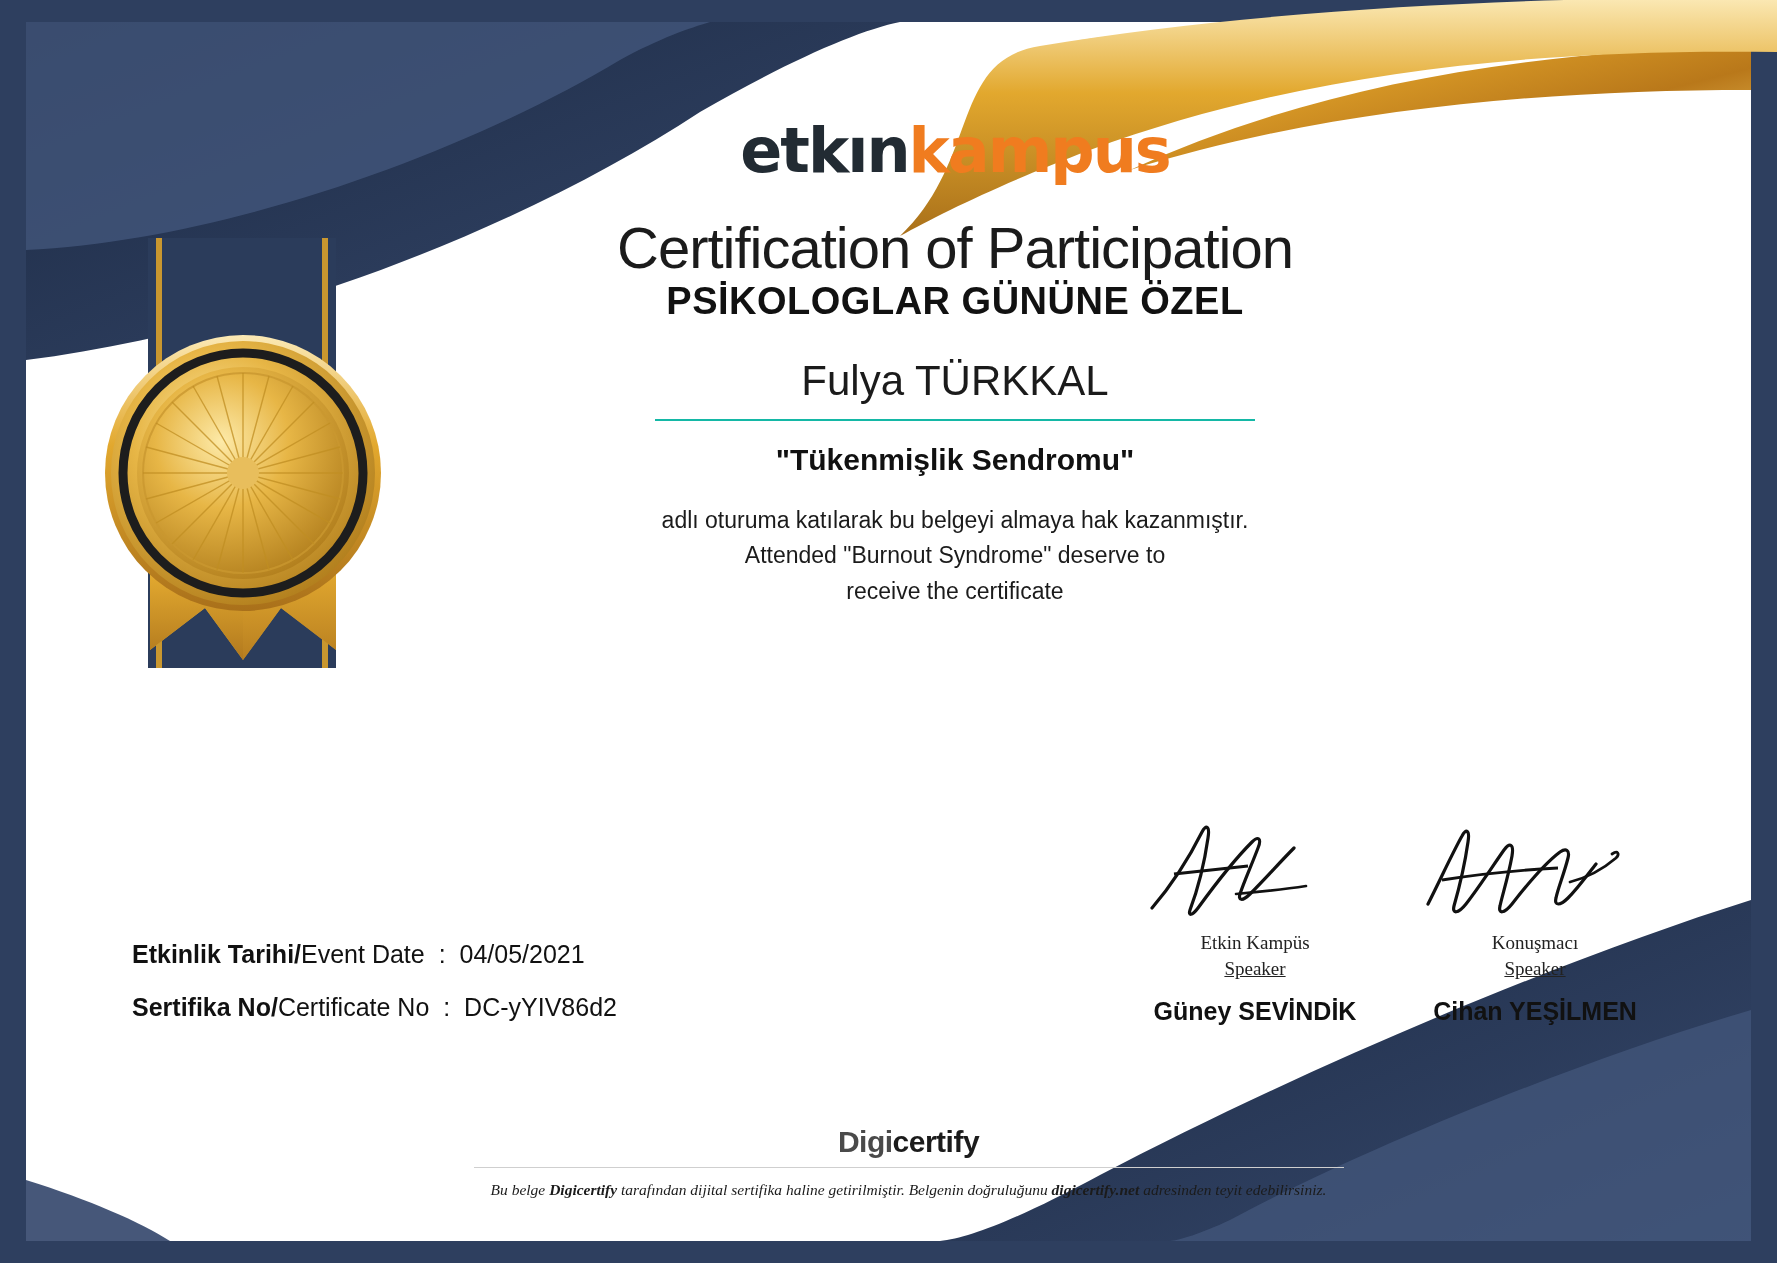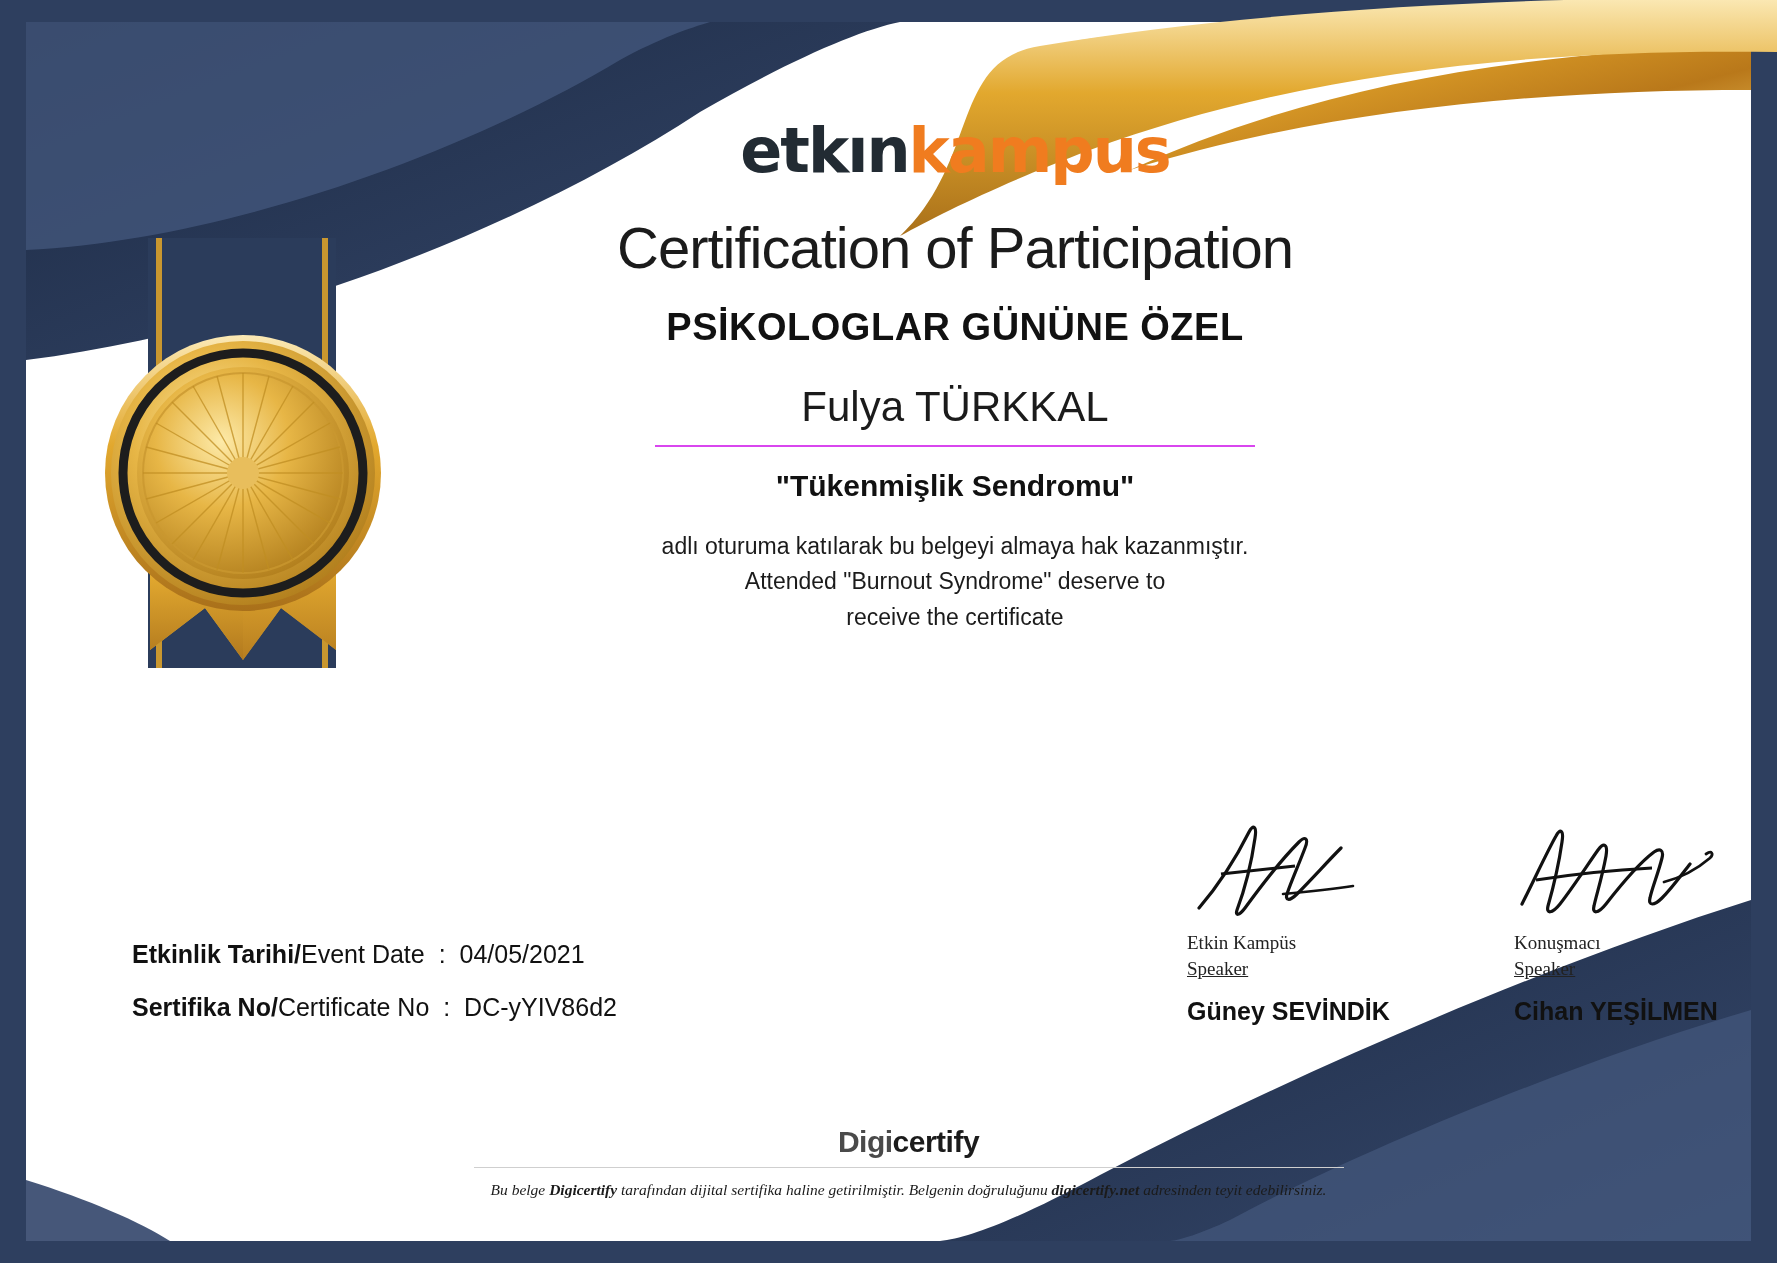--- a/index.html
+++ b/index.html
@@ -61,40 +61,39 @@
   }
   .logo .etkin { color: #222b33; }
   .logo .kampus { color: #f07c1f; }
 
   .title {
     font-size: 58px;
     font-weight: 400;
     color: #1b1b1b;
     letter-spacing: -1px;
     line-height: 1.1;
-    margin-bottom: 26px;
     font-family: "Liberation Sans", sans-serif;
   }
 
   .subtitle {
     font-size: 38px;
     font-weight: bold;
     color: #111111;
     letter-spacing: 0.5px;
     margin-bottom: 34px;
   }
 
   .recipient {
     font-size: 42px;
     font-weight: 400;
     color: #1b1b1b;
     padding-bottom: 14px;
     margin: 0 auto 22px auto;
     width: 600px;
-    border-bottom: 2px solid #d946ef;
+    border-bottom: 2px solid #14b8a6;
   }
 
   .topic {
     font-size: 30px;
     font-weight: bold;
     color: #111111;
     margin-bottom: 26px;
   }
 
   .desc-line {
@@ -123,22 +122,21 @@
   
   .signatures {
     position: absolute;
     left: 1140px;
     top: 820px;
     display: flex;
     gap: 50px;
   }
   .sig-block {
     width: 230px;
-    text-align: left;
-    margin-left: 47px;
+    text-align: center;
   }
   .sig-mark {
     height: 110px;
     position: relative;
   }
   .sig-role {
     font-size: 19px;
     color: #222222;
     line-height: 1.35;
     font-family: "Liberation Serif", serif;

